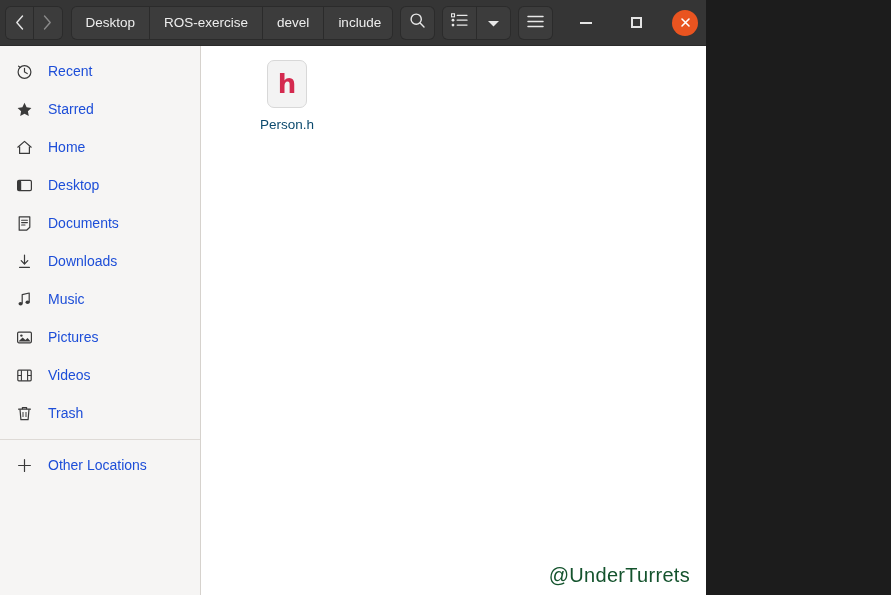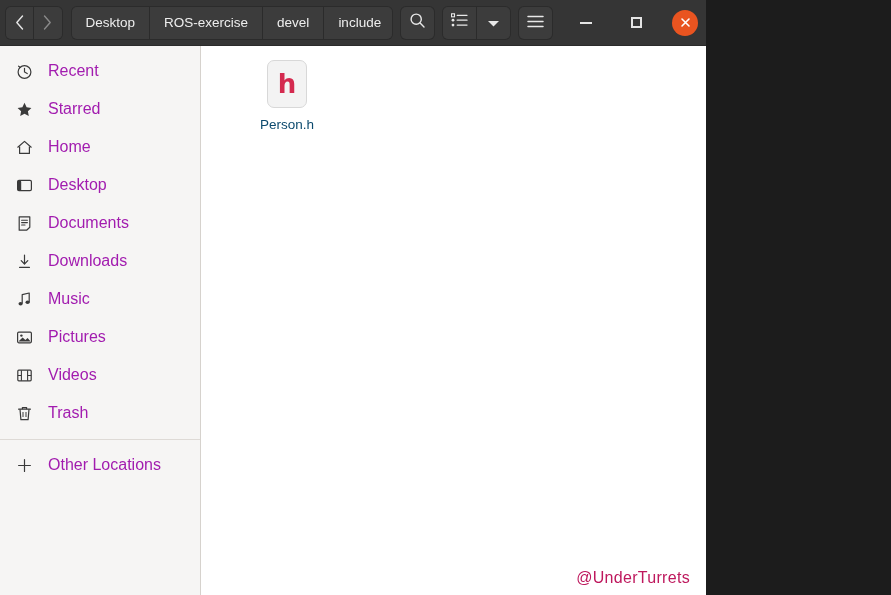--- a/index.html
+++ b/index.html
@@ -175,22 +175,22 @@
     border-right: 1px solid #d6d2cd;
     box-sizing: border-box;
     padding-top: 6px;
     overflow: hidden;
   }
   .side-item {
     display: flex;
     align-items: center;
     height: 38px;
     padding: 0 12px 0 14px;
-    color: #a21caf;
-    font-size: 16px;
+    color: #1d4ed8;
+    font-size: 14px;
     cursor: pointer;
     box-sizing: border-box;
   }
   .side-item .ic {
     width: 20px;
     height: 20px;
     margin-right: 14px;
     display: flex;
     align-items: center;
     justify-content: center;
@@ -250,22 +250,22 @@
     font-size: 13.5px;
     color: #0c4a6e;
     text-align: right;
     white-space: nowrap;
   }
 
   .watermark {
     position: absolute;
     right: 16px;
     bottom: 8px;
-    font-size: 16px;
-    color: #be185d;
+    font-size: 20px;
+    color: #14532d;
     letter-spacing: 0.3px;
     user-select: none;
   }
 </style>
 </head>
 <body>
 
 <div class="window">
 
   <div class="headerbar">

